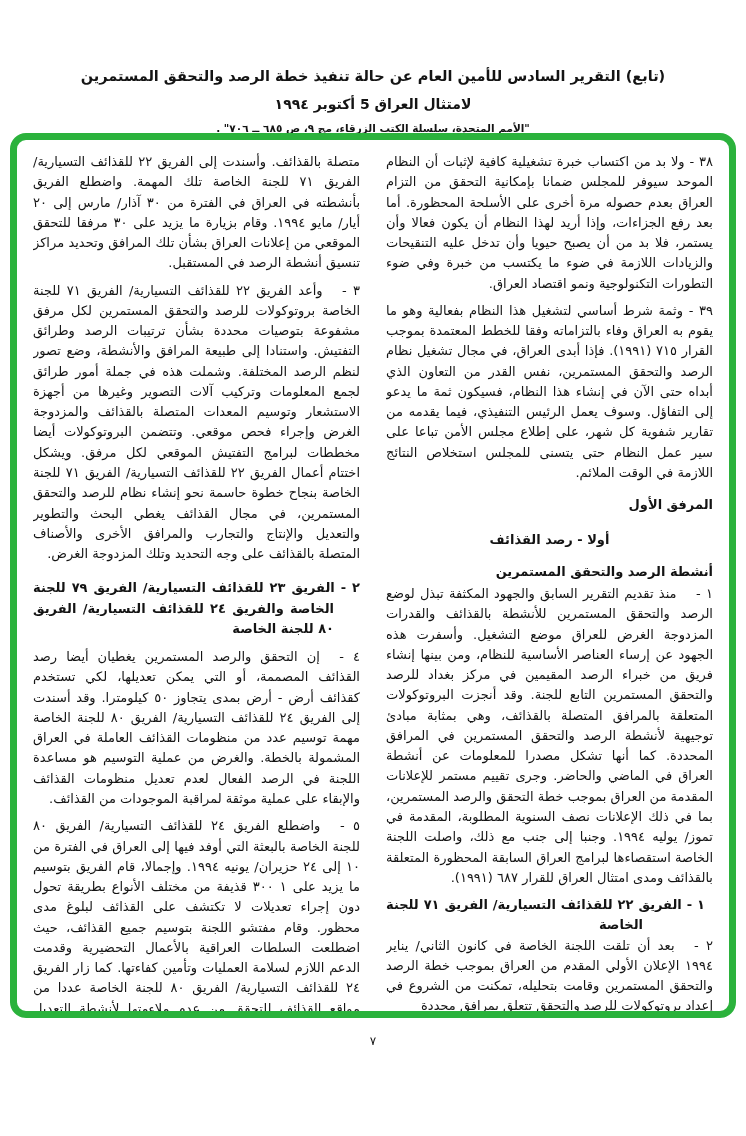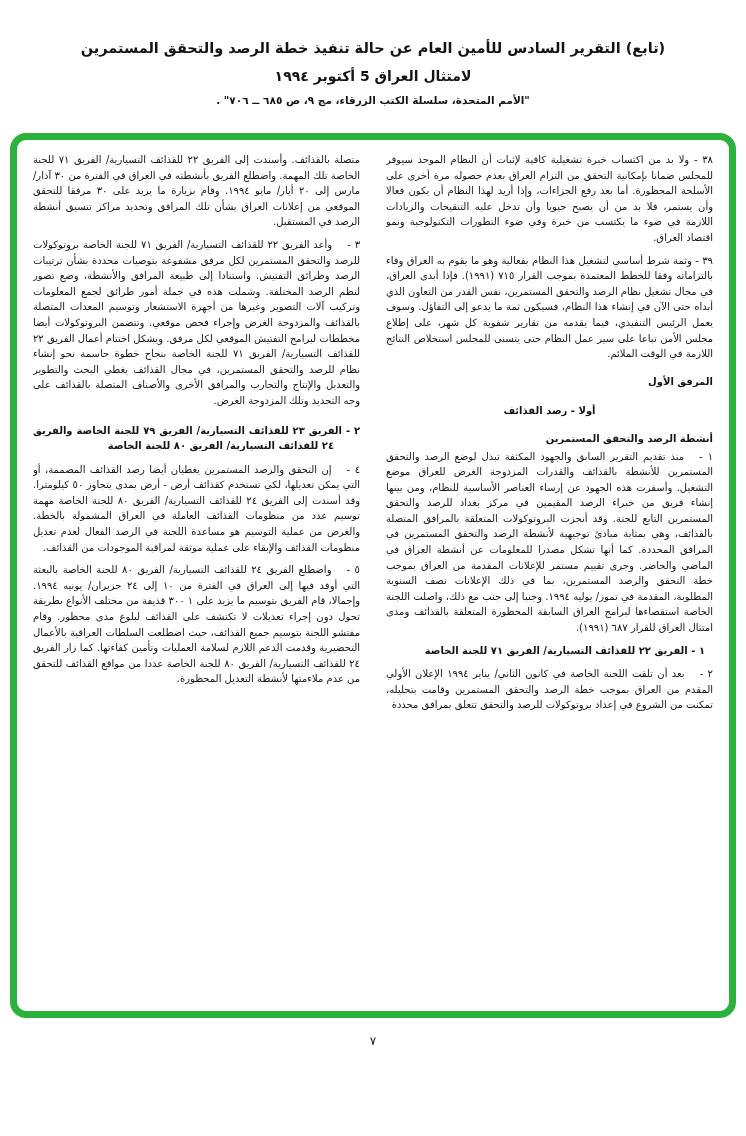--- a/index.html
+++ b/index.html
@@ -6,49 +6,49 @@
   body {
     width: 746px; height: 1136px;
     background: #ffffff;
     font-family: "DejaVu Sans", sans-serif;
     color: #141414;
     overflow: hidden;
   }
   .page { position: relative; width: 746px; height: 1136px; direction: rtl; }
 
   .doc-header { text-align: center; padding-top: 40px; font-weight: bold; }
-  .doc-header .h1 { font-size: 14.5px; letter-spacing: -0.2px; }
+  .doc-header .h1 { font-size: 14.5px; letter-spacing: -0.2px; margin-top: 28px; }
   .doc-header .h2 { font-size: 14px; margin-top: 12px; }
   .doc-header .h3 { font-size: 10.5px; margin-top: 10px; }
 
   .content-box {
     position: absolute;
     top: 133px; left: 10px;
     width: 726px; height: 885px;
     box-sizing: border-box;
     border: 7px solid var(--border-green, #2bb23c);
     border-radius: 16px;
     padding: 12px 16px 0 16px;
     background: #ffffff;
   }
   .columns { display: flex; gap: 26px; height: 100%; overflow: hidden; }
   .col {
     flex: 1 1 0;
     min-width: 0;
-    font-size: 10px;
+    font-size: 13px;
     line-height: 1.56;
     text-align: justify;
     overflow: hidden;
   }
   .col p { margin: 0 0 7px 0; }
   .head { font-weight: bold; margin: 0 0 2px 0; }
   .head-gap-lg { margin-top: 12px; }
   .head-gap { margin-top: 14px; }
   .center { text-align: center; margin: 14px 0 12px 0; }
-  .hang-wide { padding-right: 70px; text-indent: -62px; margin-bottom: 8px; }
+  .hang-wide { padding-right: 70px; text-indent: -62px; margin-bottom: 0; }
   .hang { padding-right: 26px; text-indent: -26px; margin-bottom: 8px; }
 
   .page-number {
     position: absolute;
     top: 1034px; left: 0; right: 0;
     text-align: center;
     font-size: 12px;
     color: #141414;
   }
 </style>

